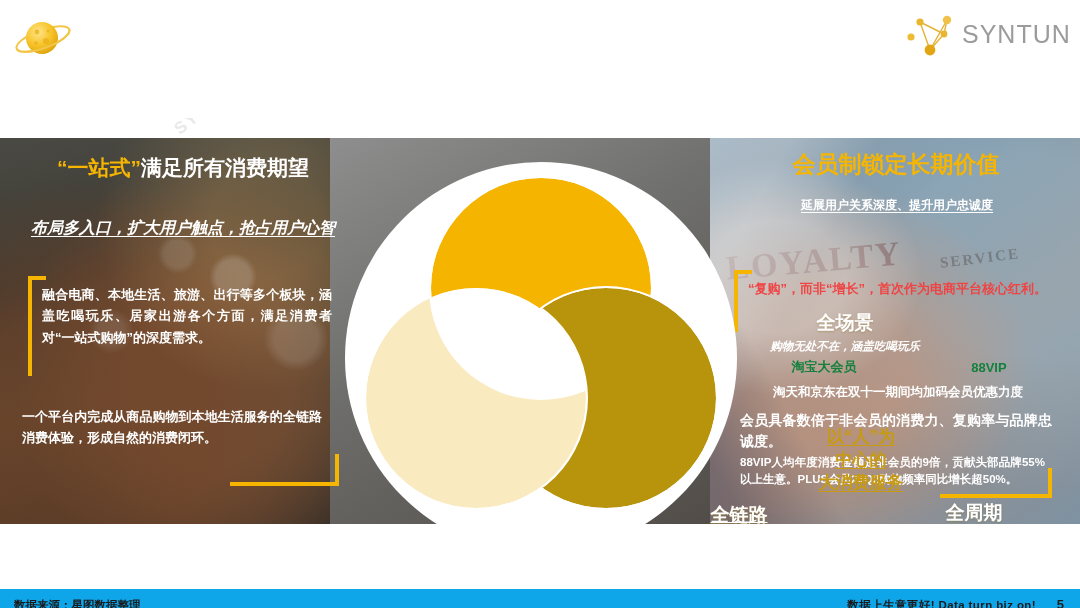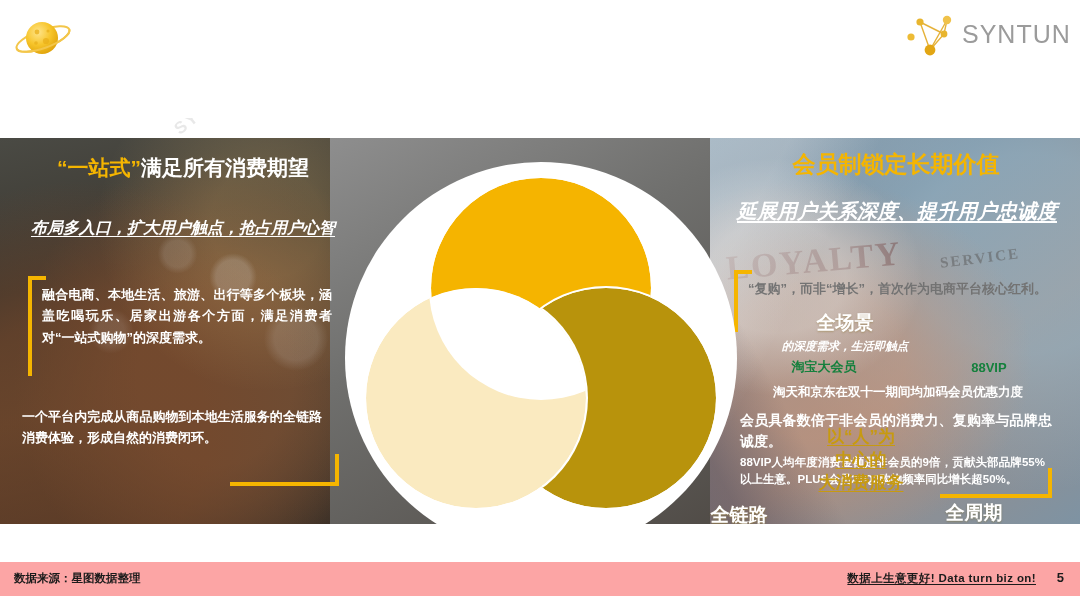--- a/index.html
+++ b/index.html
@@ -110,26 +110,26 @@
     border-right:4px solid #F5B500;border-bottom:4px solid #F5B500;}
 
   
   .panel-right{position:absolute;left:710px;top:0;width:370px;height:404px;z-index:6;}
   .pr-head{
     position:absolute;left:10px;top:12px;width:352px;text-align:center;
     font-size:23px;font-weight:bold;color:#F5B500;line-height:1.3;
   }
   .pr-sub{
     position:absolute;left:22px;top:58px;width:330px;text-align:center;
-    font-size:20px;font-weight:bold;font-style:italic;color:#ffffff;
+    font-size:12px;font-weight:bold;color:#ffffff;
     line-height:1.5;text-decoration:underline;text-underline-offset:3px;
   }
   .pr-body{
     position:absolute;left:38px;top:140px;width:300px;
-    font-size:13px;line-height:1.62;color:#737373;font-weight:bold;text-align:justify;
+    font-size:13px;line-height:1.62;color:#ef4444;font-weight:bold;text-align:justify;
   }
   .brk-rt{position:absolute;left:24px;top:132px;width:14px;height:58px;
     border-left:4px solid #F5B500;border-top:4px solid #F5B500;}
   .brk-rb{position:absolute;left:230px;top:330px;width:108px;height:26px;
     border-right:4px solid #F5B500;border-bottom:4px solid #F5B500;}
 
   .pills{position:absolute;left:24px;top:192px;width:330px;display:flex;
     justify-content:space-around;align-items:center;}
   .pill{
     border:1.5px solid #F5B500;border-radius:14px;padding:2px 14px;
@@ -156,30 +156,30 @@
   .wheel svg{display:block;}
   .wlabel{position:absolute;z-index:10;text-align:center;pointer-events:none;}
   .wl-title{font-weight:bold;color:#ffffff;font-size:19px;line-height:1.2;
     text-shadow:0 1px 2px rgba(120,95,0,.35);}
   .wl-sub{font-weight:bold;font-style:italic;color:#ffffff;font-size:11.5px;
     line-height:1.35;margin-top:4px;}
 
   .lab-scene{left:382px;top:172px;width:290px;}
   .lab-cycle{left:566px;top:362px;width:180px;}
   .lab-chain{left:336px;top:364px;width:170px;}
-  .lab-chain .wl-title{color:#ffffff;text-shadow:0 1px 2px rgba(170,140,40,.55);}
+  .lab-chain .wl-title{color:#ffffff;text-shadow:0 1px 2px rgba(170,140,40,.55);text-decoration:underline;}
 
   .lab-core{
     position:absolute;left:468px;top:285px;width:150px;z-index:11;text-align:center;
     font-size:17px;font-weight:bold;line-height:1.36;color:#C79A10;
     text-decoration:underline;text-underline-offset:3px;
   }
 
   
-  .footer{position:absolute;left:0;bottom:12px;width:1080px;height:34px;background:#fca5a5;z-index:30;}
+  .footer{position:absolute;left:0;bottom:0;width:1080px;height:19px;background:#0ea5e9;z-index:30;}
   .f-left{position:absolute;left:14px;top:9px;font-size:11.5px;font-weight:bold;color:#1b1b1b;}
   .f-right{position:absolute;right:44px;top:9px;font-size:11.5px;font-weight:bold;color:#1b1b1b;
     letter-spacing:.4px;text-decoration:underline;text-underline-offset:2px;}
   .f-page{position:absolute;right:16px;top:8px;font-size:13px;font-weight:bold;color:#1b1b1b;}
 </style>
 </head>
 <body>
 
 <div class="slide">
 
@@ -278,21 +278,21 @@
         <g>
           <g clip-path="url(#cChain)">
             <circle cx="158" cy="258" r="110" fill="#FAEAC0"></circle>
             <circle cx="223" cy="148" r="112" fill="#ffffff"></circle>
           </g>
         </g>
       </svg>
 
       <div class="wlabel lab-scene">
         <div class="wl-title">全场景</div>
-        <div class="wl-sub">的深度需求，生活即触点</div>
+        <div class="wl-sub">购物无处不在，涵盖吃喝玩乐</div>
       </div>
 
       <div class="wlabel lab-cycle">
         <div class="wl-title">全周期</div>
 
       </div>
 
       <div class="wlabel lab-chain">
         <div class="wl-title">全链路</div>
 

